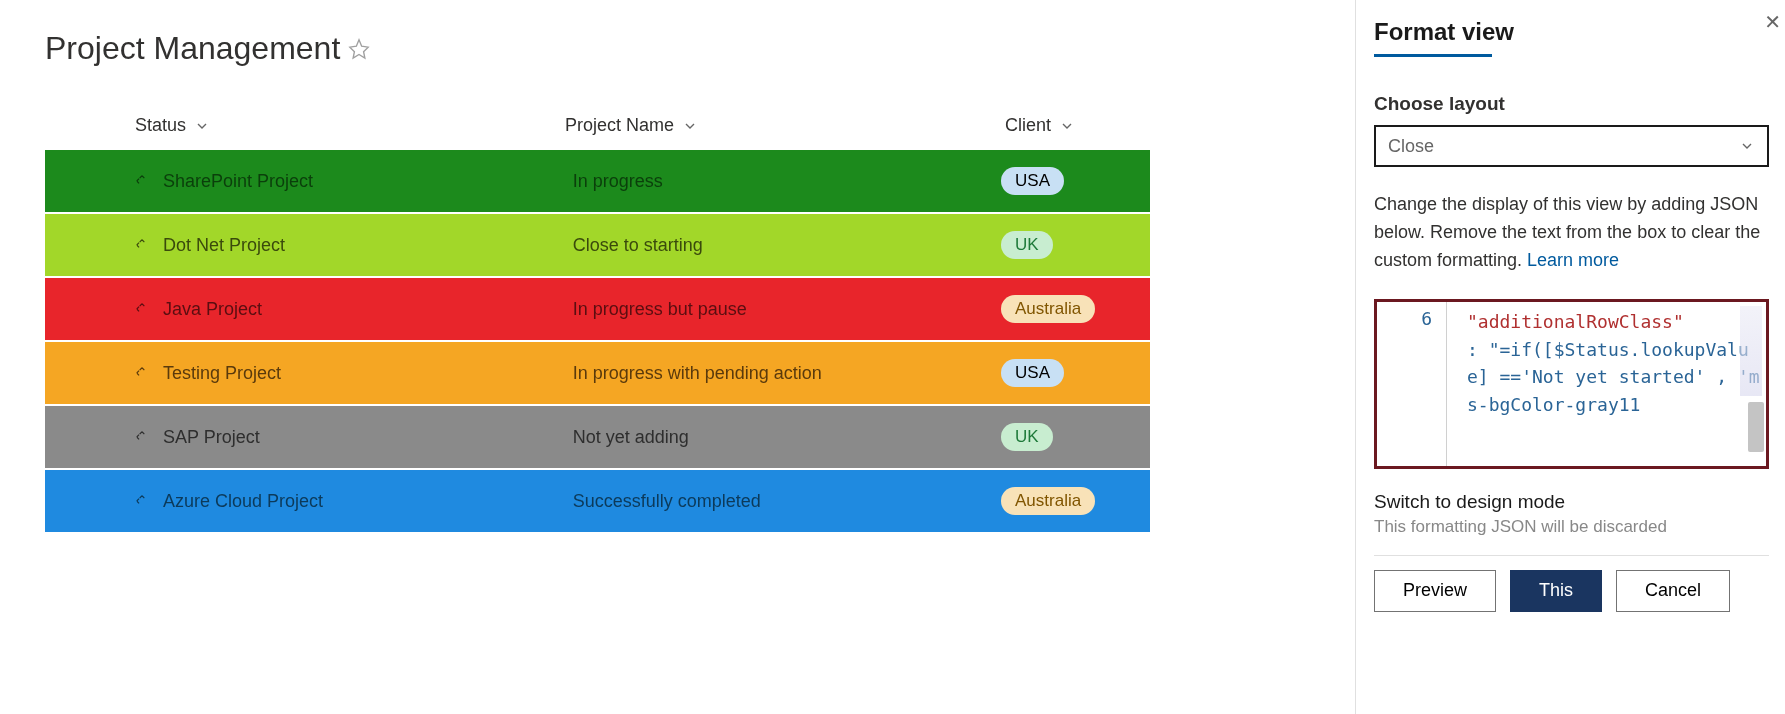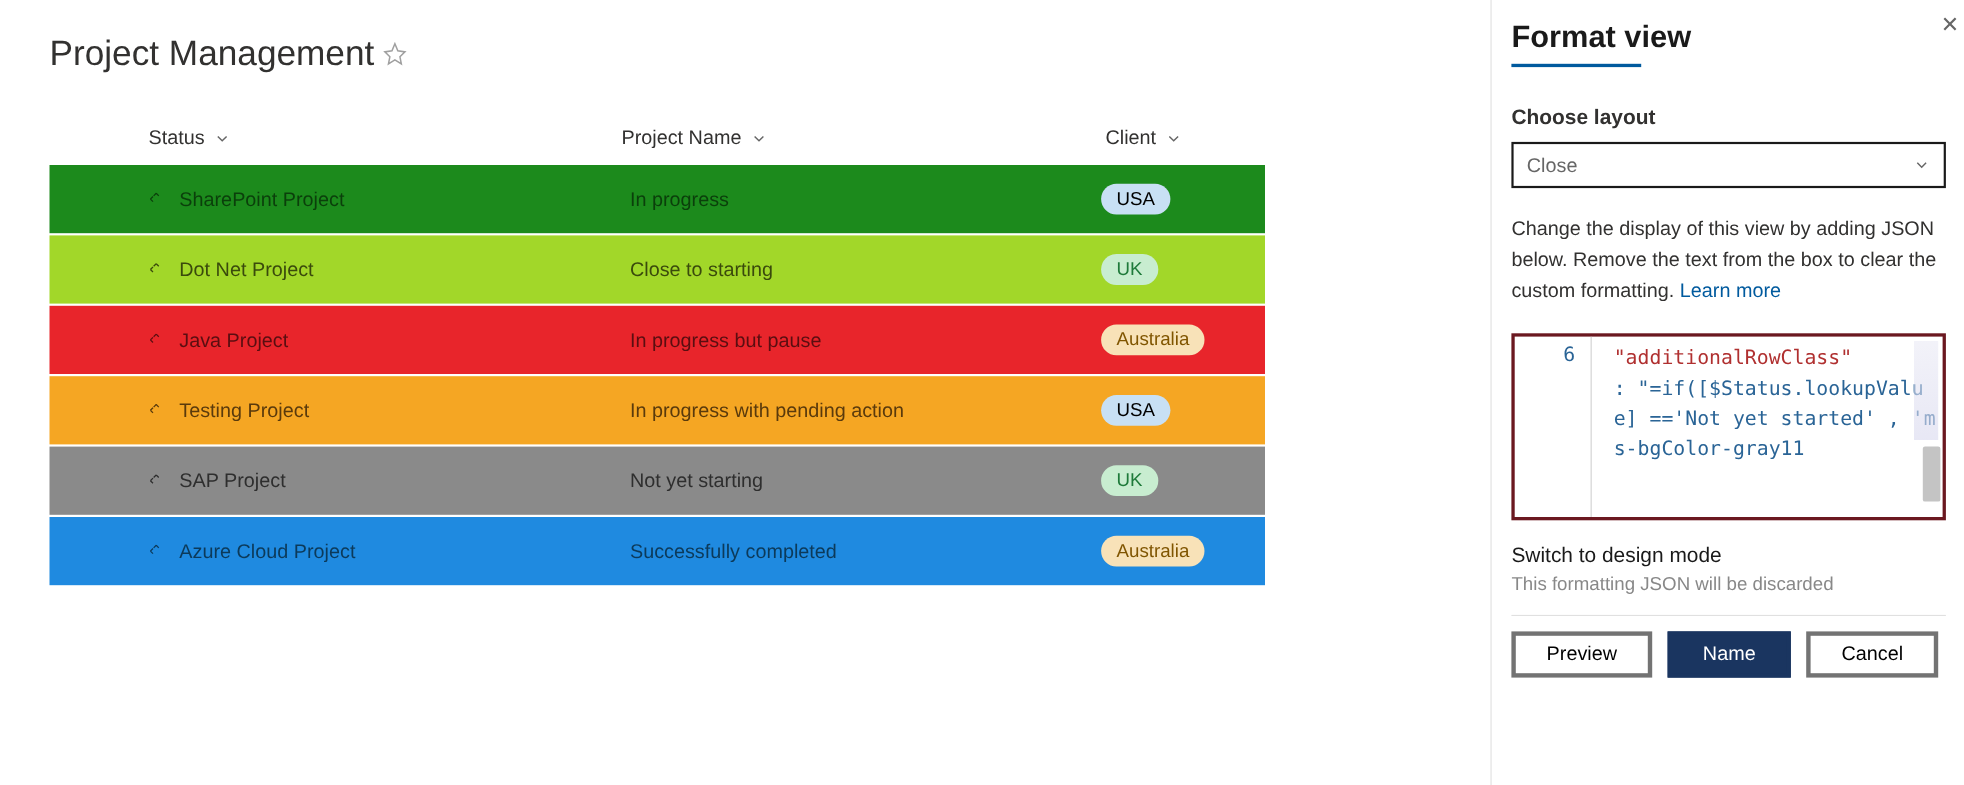--- a/index.html
+++ b/index.html
@@ -93,21 +93,21 @@
     
     .panel {
       width: 430px;
       border-left: 1px solid #e0e0e0;
       padding: 18px 16px 0 18px;
       display: flex;
       flex-direction: column;
       position: relative;
     }
     .panel-title {
-      font-size: 28px;
+      font-size: 24px;
       font-weight: 600;
       color:#1a1a1a;
       margin-bottom: 8px;
     }
     .panel-underline {
       width: 118px;
       height: 3px;
       background:#005a9e;
       margin-bottom: 36px;
     }
@@ -194,21 +194,21 @@
     .panel-footer {
       border-top:1px solid #e0e0e0;
       padding-top:14px;
       display:flex;
       gap:14px;
     }
     .btn {
       height:42px;
       padding:0 28px;
       font-size:18px;
-      border:4px solid #737373;
+      border:1px solid #737373;
       background:#fff;
       cursor:pointer;
       display:flex;
       align-items:center;
     }
     .btn-primary {
       background:#1a3560;
       border-color:#1a3560;
       color:#fff;
     }
@@ -301,21 +301,21 @@
           <span class="pill pill-blue">USA</span>
         </div>
       </div>
       <div class="row bg-gray">
         <div class="cell-project">
           <svg class="new-icon" viewBox="0 0 24 24">
             <path d="M3 12l4-4M3 12l4 4M12 3l-4 4M12 3l4 4"></path>
           </svg>
           <span>SAP Project</span>
         </div>
-        <div class="cell-status">Not yet starting</div>
+        <div class="cell-status">Not yet adding</div>
         <div class="cell-client">
           <span class="pill pill-green">UK</span>
         </div>
       </div>
       <div class="row bg-blue">
         <div class="cell-project">
           <svg class="new-icon" viewBox="0 0 24 24">
             <path d="M3 12l4-4M3 12l4 4M12 3l-4 4M12 3l4 4"></path>
           </svg>
           <span>Azure Cloud Project</span>
@@ -352,16 +352,16 @@
     <div class="code-body"><span class="code-str">"additionalRowClass"</span><br><span>: "=if([$Status.lookupValue] =='Not yet started' , 'ms-bgColor-gray11</span></div>
     <div class="minimap"></div>
     <div class="scrollbar-v"></div>
   </div>
 
   <div class="switch-link">Switch to design mode</div>
   <div class="switch-sub">This formatting JSON will be discarded</div>
 
   <div class="panel-footer">
     <button class="btn">Preview</button>
-    <button class="btn btn-primary">Name</button>
+    <button class="btn btn-primary">This</button>
     <button class="btn">Cancel</button>
   </div>
 </div>
 
 </body></html>

